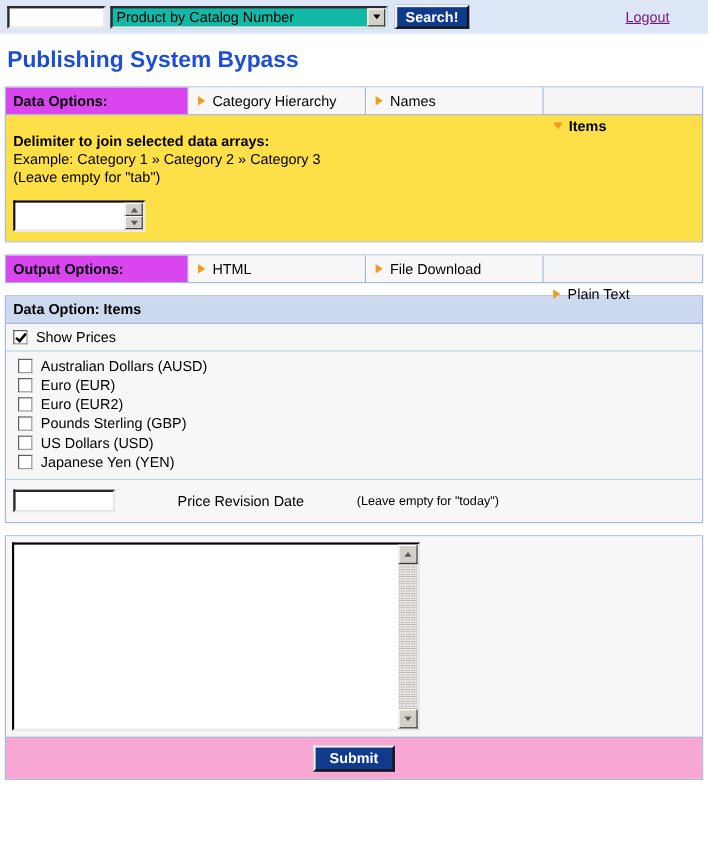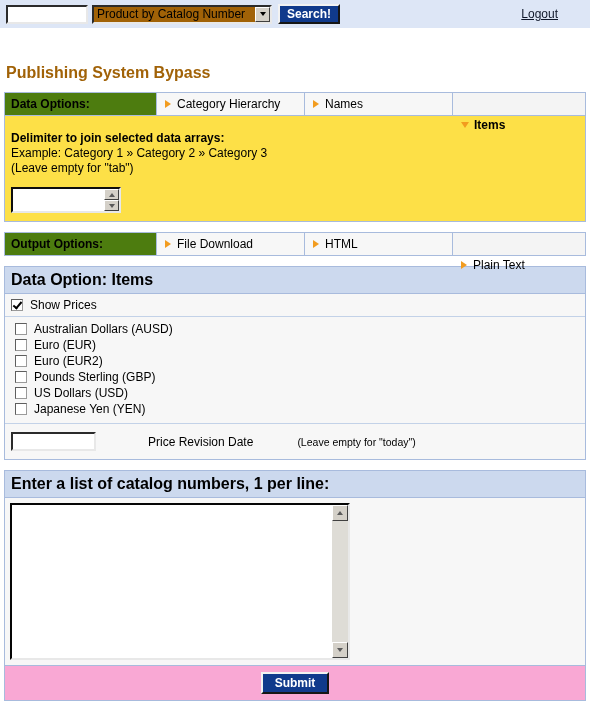--- a/index.html
+++ b/index.html
@@ -38,29 +38,29 @@
     height: 19px;
     box-sizing: border-box;
     font-family: "Liberation Sans", sans-serif;
     font-size: 12px;
     padding: 1px 2px;
     outline: none;
   }
   .search-text { width: 82px; }
   .win-select {
     position: relative;
-    width: 180px;
+    width: 231px;
     height: 19px;
     margin-left: 4px;
     border: 2px inset #b0b0b0;
     border-top-color: #7f7f7f;
     border-left-color: #7f7f7f;
     border-right-color: #e8e8e8;
     border-bottom-color: #e8e8e8;
-    background: #a16207;
+    background: #14b8a6;
     box-sizing: border-box;
     display: flex;
     align-items: center;
     font-size: 12px;
     padding-left: 3px;
     cursor: default;
   }
   .win-select .sel-label { flex: 1; white-space: nowrap; overflow: hidden; }
   .sel-arrow {
     width: 15px;
@@ -93,52 +93,51 @@
     border: 2px outset #c8c8c8;
     border-top-color: #f2f2f2;
     border-left-color: #f2f2f2;
     border-right-color: #6b6b6b;
     border-bottom-color: #6b6b6b;
     cursor: pointer;
     line-height: 16px;
   }
   .logout-wrap { margin-left: auto; padding-right: 26px; }
   .logout-link {
-    color: #0f172a;
+    color: #701a75;
     text-decoration: underline;
     font-size: 12px;
     cursor: pointer;
   }
 
   
   .page-title {
-    color: #a16207;
+    color: #1d4ed8;
     font-weight: bold;
-    font-size: 16px;
+    font-size: 19px;
     padding: 11px 0 0 6px;
-    margin-top: 24px;
   }
 
   
   .panel {
     margin: 0 4px;
     border: 1px solid #a8bbdd;
     box-sizing: border-box;
   }
   .spacer-10 { height: 10px; }
 
   
   .tabrow {
     display: flex;
     height: 22px;
     background: #f4f4f4;
   }
   .tab-head {
     width: 152px;
-    background: #4d7c0f;
+    background: #d946ef;
     font-weight: bold;
     font-size: 12px;
     display: flex;
     align-items: center;
     padding-left: 6px;
     box-sizing: border-box;
     border-right: 1px solid #a8bbdd;
   }
   .tab-cell {
     flex: 0 0 148px;
@@ -223,21 +222,21 @@
     width: 0; height: 0;
     border-left: 3px solid transparent;
     border-right: 3px solid transparent;
     border-top: 4px solid #5a5a5a;
   }
 
   
   .sec-head {
     background: #ccd9ee;
     font-weight: bold;
-    font-size: 16px;
+    font-size: 12px;
     padding: 4px 6px;
     border-bottom: 1px solid #a8bbdd;
   }
   .sec-body { background: #f7f7f7; }
   .chk-row {
     display: flex;
     align-items: center;
     padding: 4px 6px;
     font-size: 12px;
   }
@@ -386,25 +385,25 @@
     </div>
   </div>
 
   <div class="spacer-10"></div>
 
   <div class="panel">
     <div class="tabrow">
       <div class="tab-head">Output Options:</div>
       <div class="tab-cell">
         <span class="tri-right"></span>
-        <span>File Download</span>
+        <span>HTML</span>
       </div>
       <div class="tab-cell">
         <span class="tri-right"></span>
-        <span>HTML</span>
+        <span>File Download</span>
       </div>
       <div class="tab-cell">
         <span class="tri-right"></span>
         <span>Plain Text</span>
       </div>
     </div>
   </div>
 
   <div class="spacer-10"></div>
 
@@ -449,21 +448,20 @@
         <span class="date-label">Price Revision Date</span>
         <span class="date-note">(Leave empty for "today")</span>
       </div>
 
     </div>
   </div>
 
   <div class="spacer-10"></div>
 
   <div class="panel">
-    <div class="sec-head">Enter a list of catalog numbers, 1 per line:</div>
     <div class="big-wrap">
       <div class="big-ta">
         <div class="ta-area"></div>
         <div class="big-scroll">
           <div class="ta-arrow">
               <span class="tri-up-xs"></span>
             </div>
           <div class="spacer-track"></div>
           <div class="ta-arrow">
               <span class="tri-down-xs"></span>

